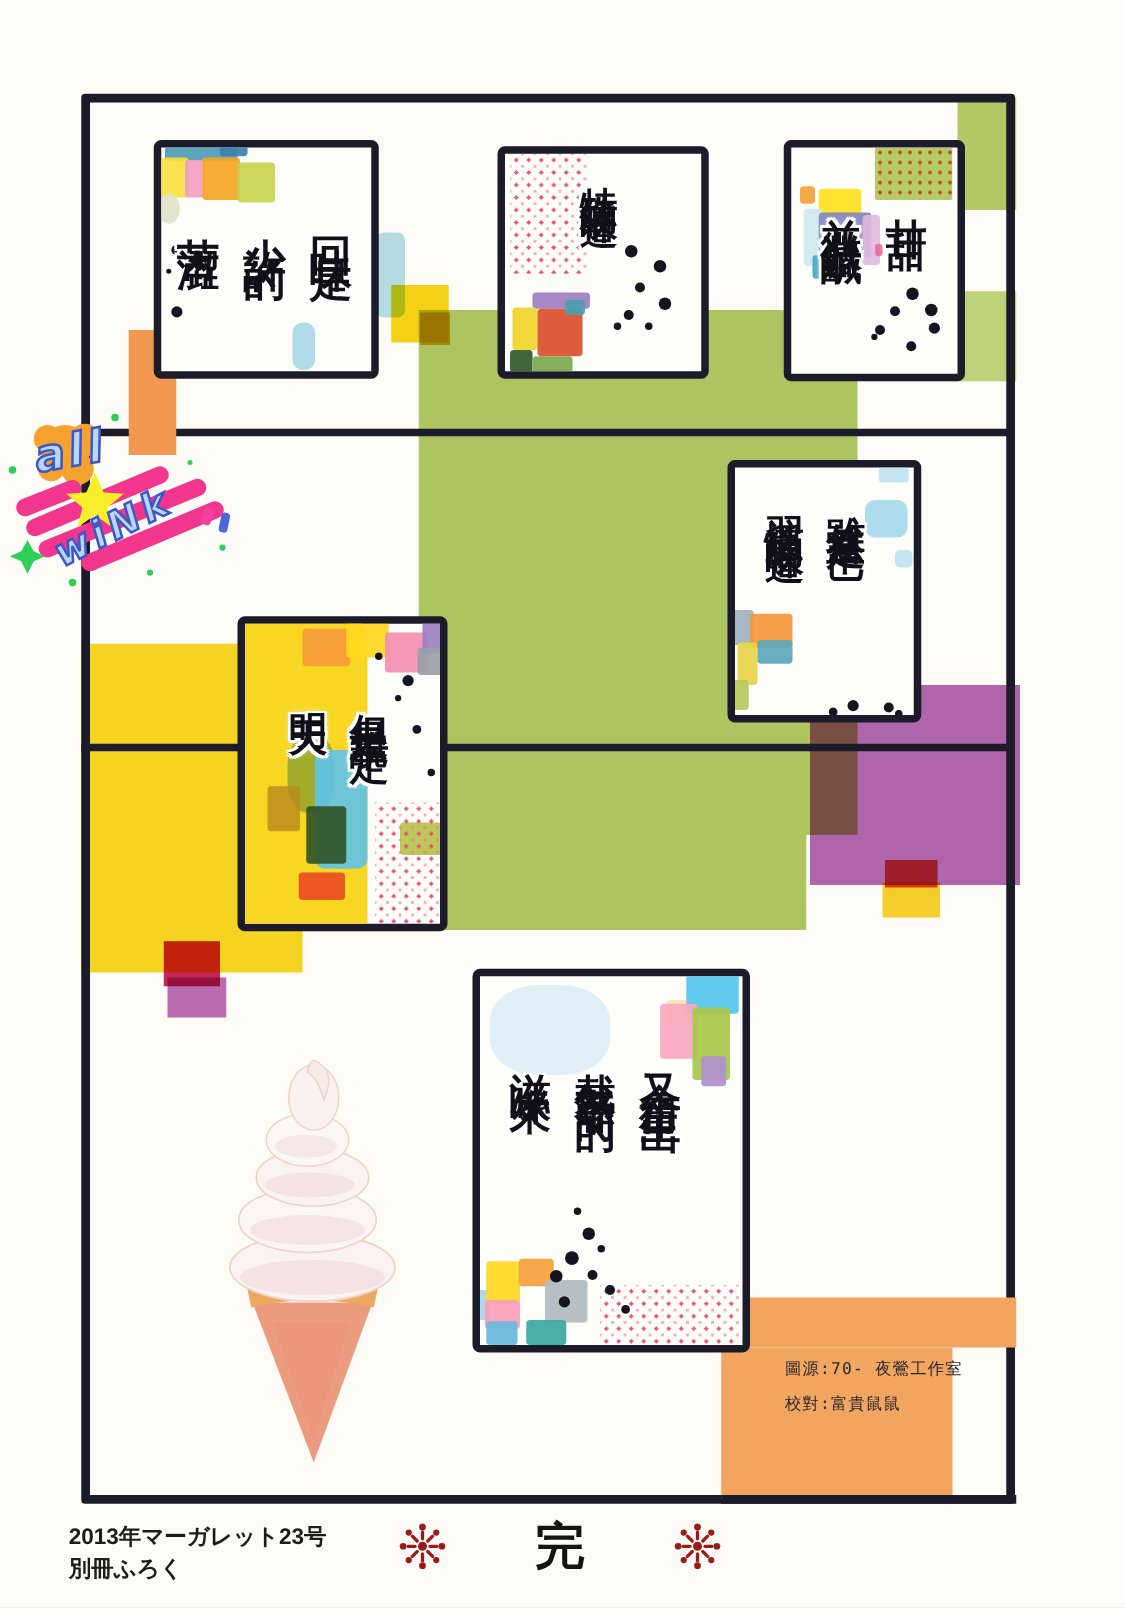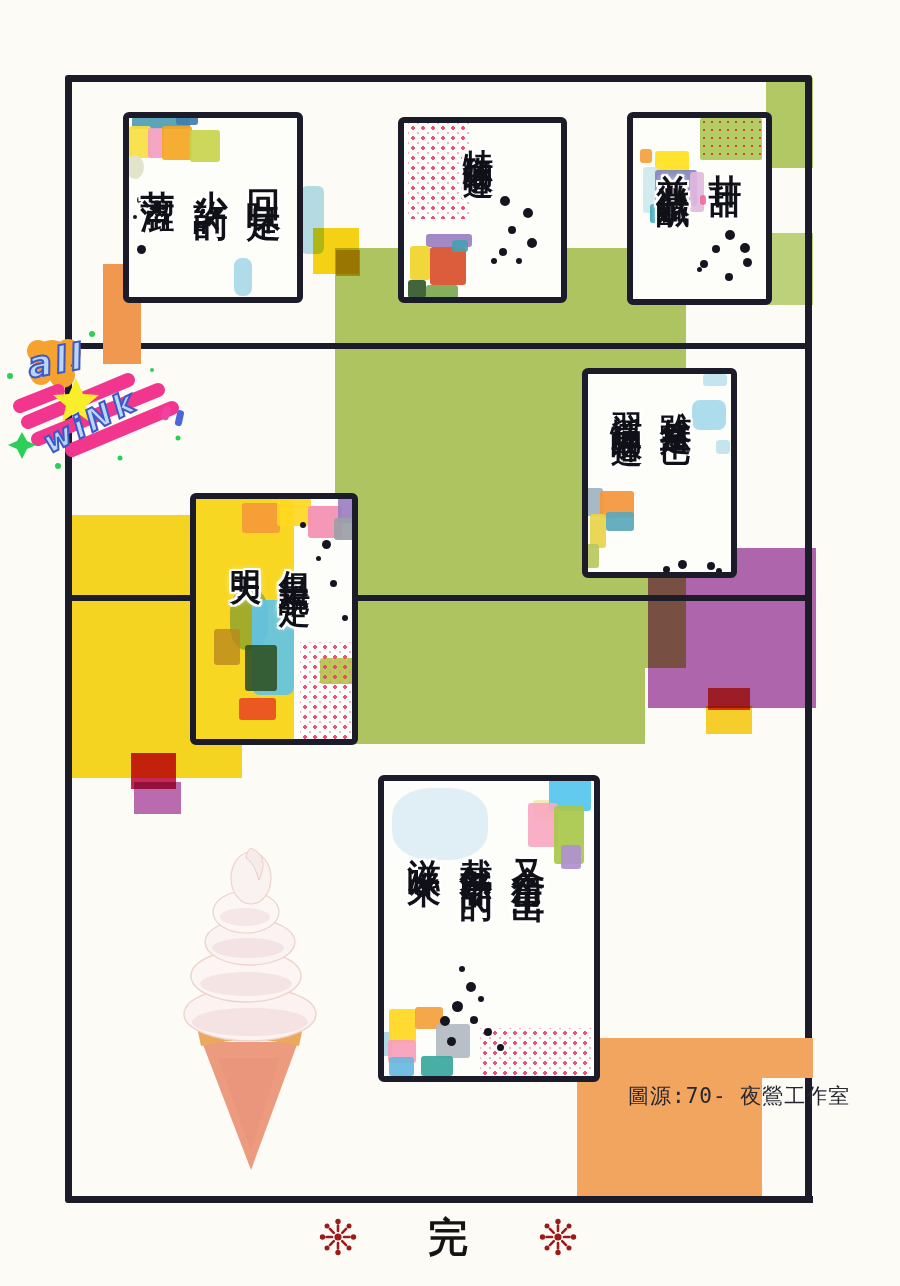--- a/index.html
+++ b/index.html
@@ -17,21 +17,21 @@
   .piece{position:absolute;border-radius:3px;opacity:.92;}
   .vtext{position:absolute;writing-mode:vertical-rl;text-orientation:upright;font-weight:700;color:#101018;z-index:5;
          text-shadow:2px 0 0 #fff,-2px 0 0 #fff,0 2px 0 #fff,0 -2px 0 #fff,2px 2px 0 #fff,-2px -2px 0 #fff,2px -2px 0 #fff,-2px 2px 0 #fff,0 0 6px #fff;}
   .vcol{display:block;margin-left:7px;}
   .lattice{position:absolute;background-image:radial-gradient(circle,rgba(236,62,110,.9) 1.6px,rgba(0,0,0,0) 1.7px),radial-gradient(circle,rgba(242,110,150,.55) 1.1px,rgba(0,0,0,0) 1.2px);background-size:10px 10px,10px 10px;background-position:0 0,5px 5px;}
   .speckle{position:absolute;background-color:#b5cc66;background-image:radial-gradient(circle,rgba(198,70,22,.9) 1.3px,rgba(0,0,0,0) 1.4px);background-size:8px 8px;border-radius:2px;}
   .dot{position:absolute;background:#15151f;border-radius:50%;}
   
   #credits{position:absolute;left:628px;top:1082px;z-index:35;color:#26262e;font-family:"DejaVu Sans Mono",monospace;}
   #credits .title{font-size:23px;font-weight:700;letter-spacing:3px;line-height:30px;}
-  #credits .line{font-size:21px;letter-spacing:1px;line-height:28px;white-space:nowrap;}
+  #credits .line{font-size:13px;letter-spacing:1px;line-height:28px;white-space:nowrap;}
   #footer-left{position:absolute;left:55px;top:1216px;z-index:30;color:#1c1c1c;
                font-family:"Liberation Sans",sans-serif;font-weight:700;font-size:18px;line-height:26px;}
   #end-row{position:absolute;left:318px;top:1212px;width:260px;height:50px;z-index:30;display:flex;align-items:center;justify-content:space-between;}
   #end-char{font-family:"DejaVu Serif",serif;font-weight:700;font-size:40px;color:#141414;line-height:44px;}
   svg text{font-family:"DejaVu Sans",sans-serif;}
 </style>
 </head>
 <body>
 
 <div id="screen">
@@ -247,22 +247,27 @@
         <rect x="162" y="88" width="8" height="14" rx="3" fill="#f040a0" transform="rotate(20 166 95)"></rect>
         <rect x="176" y="92" width="7" height="16" rx="3" fill="#4a66d8" transform="rotate(12 179 100)"></rect>
       </g>
       <text x="30" y="60" font-size="36" font-style="italic" font-weight="bold" fill="#b9d6f6" stroke="#3e57c8" stroke-width="2" letter-spacing="3" transform="rotate(-10 30 60)">all</text>
       <text x="50" y="136" font-size="31" font-style="italic" font-weight="bold" fill="#b9d6f6" stroke="#3e57c8" stroke-width="2" letter-spacing="4" transform="rotate(-27 50 136)">wiNk</text>
     </svg>
   </div>
 
   <div id="credits">
     <div class="line">圖源:70- 夜鶯工作室</div>
-  </div>
-
+    <div class="line">校對:富貴鼠鼠</div>
+  </div>
+
+  <div id="footer-left">
+    <div>2013年マーガレット23号</div>
+    <div>別冊ふろく</div>
+  </div>
 
   <div id="end-row">
     <svg width="40" height="40" viewBox="0 0 40 40">
       <g stroke="#9b1b1b" stroke-width="2.6" stroke-linecap="round">
         <line x1="26" y1="20" x2="31.5" y2="20"></line>
           <line x1="14" y1="20" x2="8.5" y2="20"></line>
         <line x1="20" y1="26" x2="20" y2="31.5"></line>
           <line x1="20" y1="14" x2="20" y2="8.5"></line>
         <line x1="24.2" y1="24.2" x2="28.1" y2="28.1"></line>
           <line x1="15.8" y1="15.8" x2="11.9" y2="11.9"></line>

